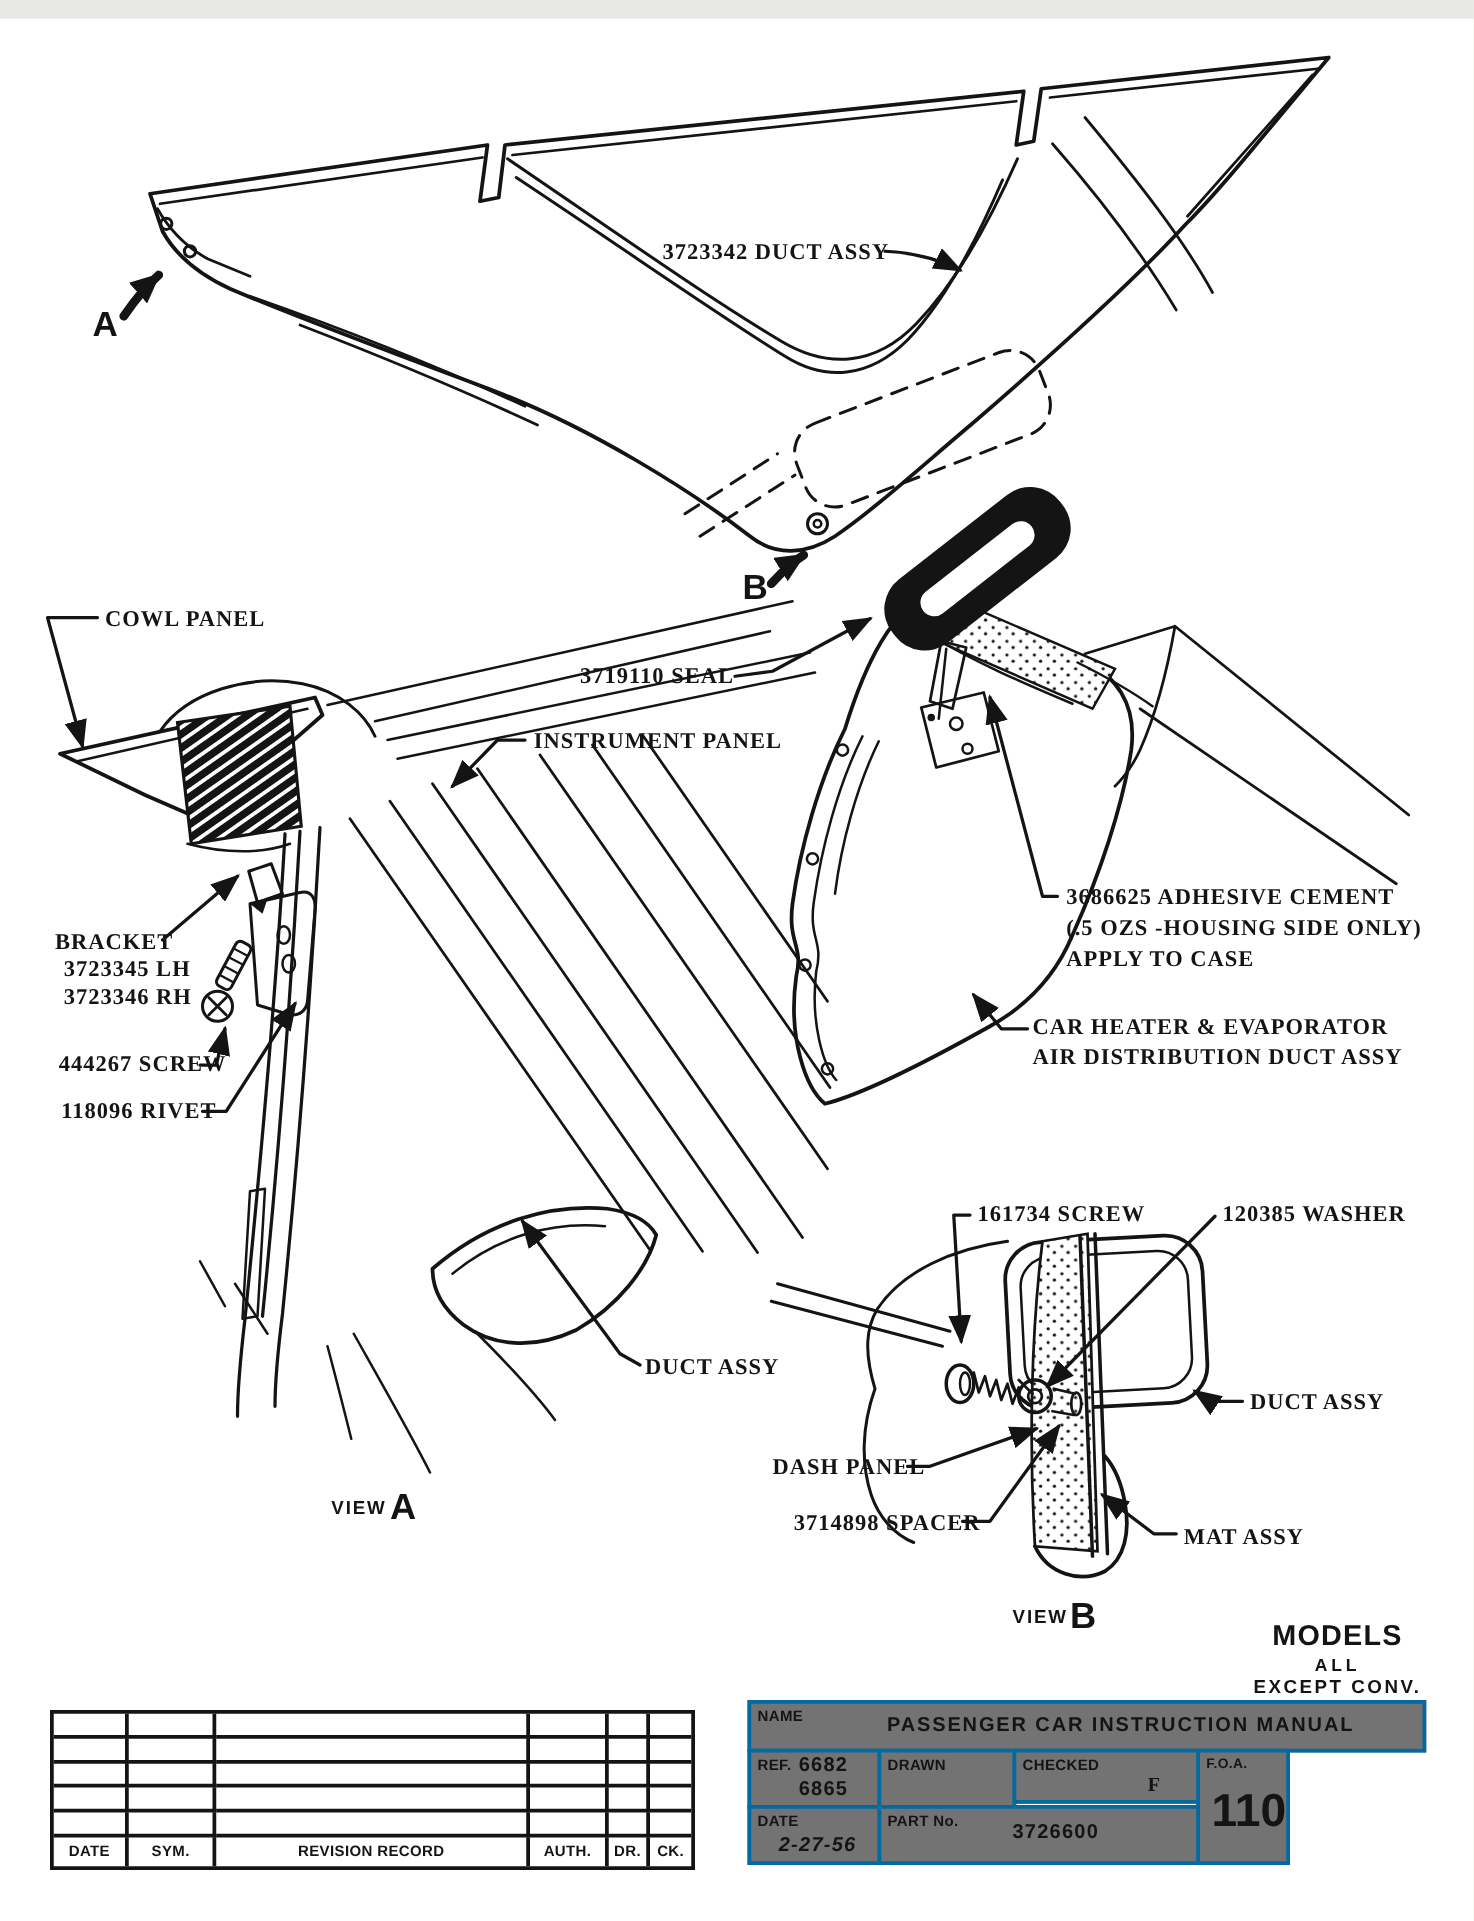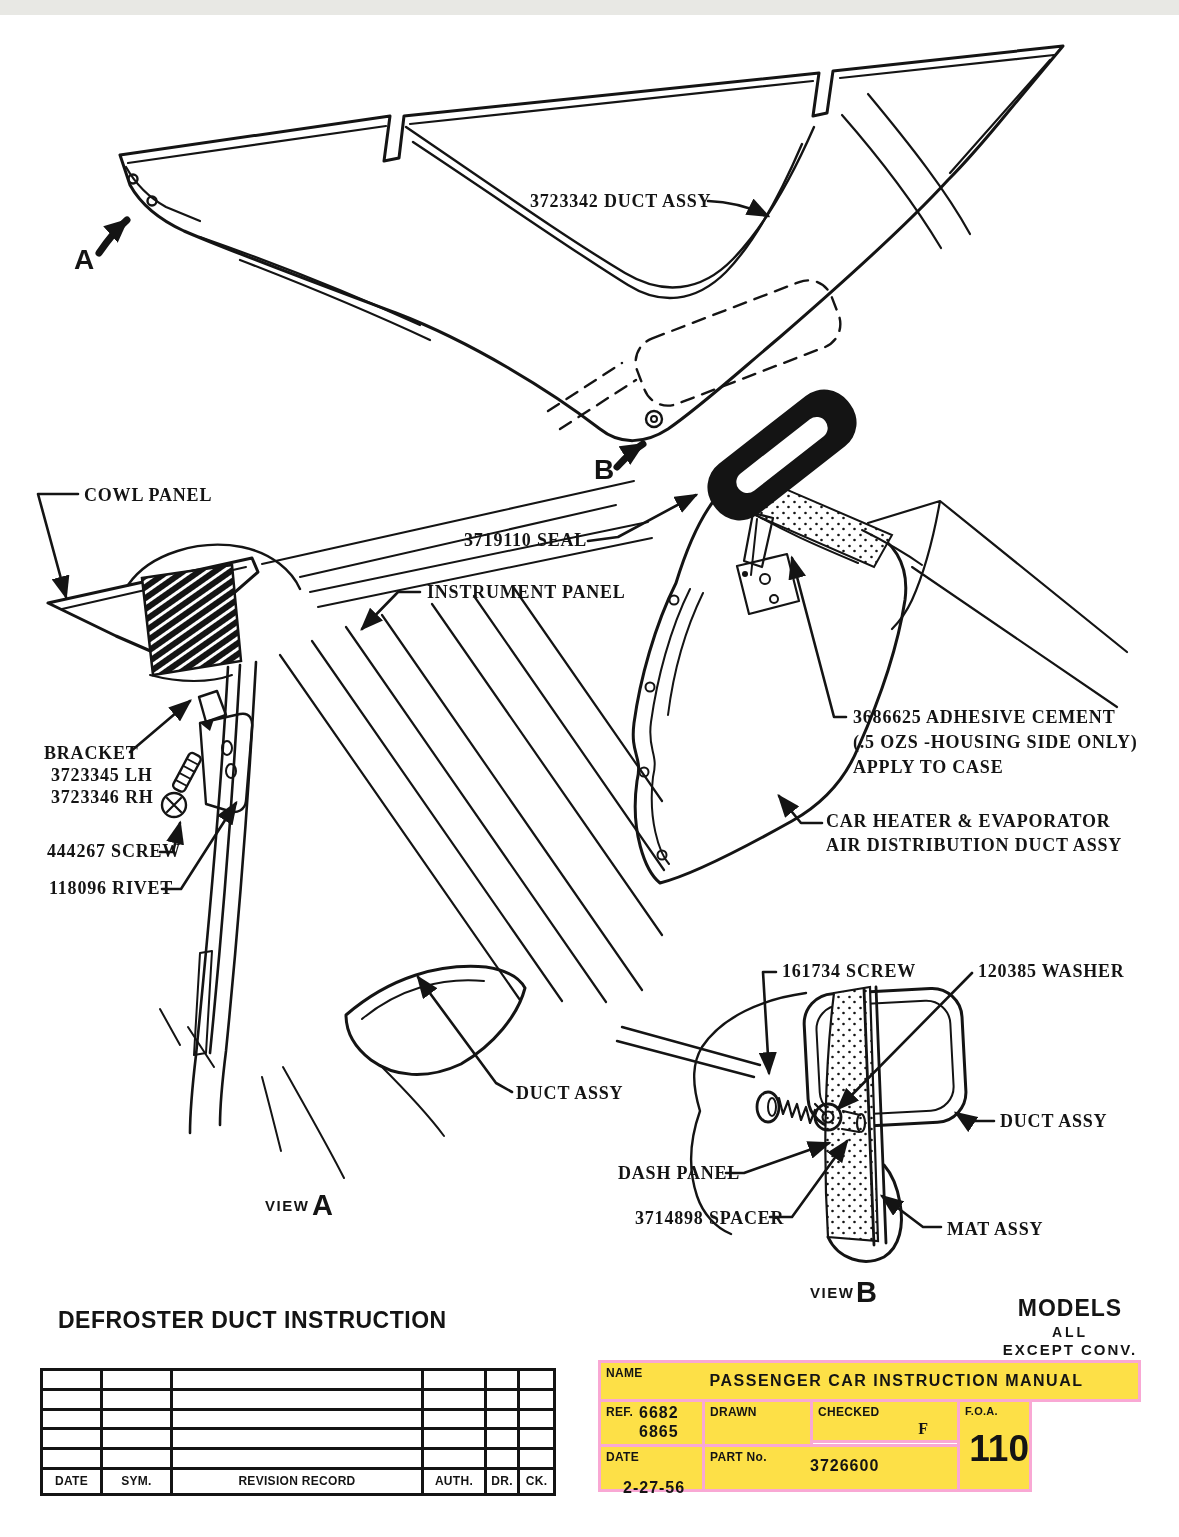--- a/index.html
+++ b/index.html
@@ -20,21 +20,21 @@
   
   .revtable{position:absolute;left:40px;top:1353px;width:516px;height:128px;border:3px solid #141414;
             display:grid;grid-template-columns:60px 70px 251px 63px 33px 33px;
             grid-template-rows:repeat(5,1fr) 23px;box-sizing:border-box;}
   .revtable .c{border-right:3px solid #141414;border-bottom:3px solid #141414;box-sizing:border-box;}
   .revtable .c:nth-child(6n){border-right:none;}
   .revtable .hc{display:flex;align-items:center;justify-content:center;
                 font-size:12px;font-weight:700;border-bottom:none;letter-spacing:.3px;}
   
   .tblock{position:absolute;left:598px;top:1345px;width:543px;height:132px;box-sizing:border-box;}
-  .tb{position:absolute;border:3px solid #f9a8d4;box-sizing:border-box;background:#fde047;}
+  .tb{position:absolute;border:3px solid #0369a1;box-sizing:border-box;background:#737373;}
   .lab{position:absolute;left:5px;top:3px;font-size:12px;font-weight:700;letter-spacing:.3px;}
   .val{font-weight:700;font-size:16px;letter-spacing:1px;}
   .namerow .val{position:absolute;left:60px;right:6px;top:0;height:100%;display:flex;align-items:center;justify-content:center;letter-spacing:1.5px;}
   .bigval{font-size:37px;font-weight:700;letter-spacing:0px;line-height:1;}
 </style>
 </head>
 <body>
 
 <div id="sheet">
 
@@ -201,21 +201,20 @@
     <text class="callout" x="635" y="1209">3714898 SPACER</text>
     <path class="ln" stroke-width="2.6" marker-end="url(#ah)" d="M 941,1212 L 923,1212 L 882,1181"></path>
     <text class="callout" x="947" y="1220">MAT ASSY</text>
     <g>
       <text class="viewword" x="810" y="1283">VIEW</text>
       <text class="viewletter" x="856" y="1287" font-size="26">B</text>
     </g>
   </g>
 </svg>
 
-<div class="drawing-title">DEFROSTER DUCT INSTRUCTION</div>
 <div class="models">
   <div class="m1">MODELS</div>
   <div class="m2">ALL</div>
   <div class="m3">EXCEPT CONV.</div>
 </div>
 
 <div class="revtable">
   <div class="c"></div>
       <div class="c"></div>
       <div class="c"></div>
@@ -266,21 +265,21 @@
   </div>
   <div class="tb" style="left:104px;top:39px;width:111px;height:48px;">
     <span class="lab">DRAWN</span>
   </div>
   <div class="tb" style="left:212px;top:39px;width:150px;height:44px;">
     <span class="lab">CHECKED</span>
     <span class="val" style="position:absolute;right:28px;top:18px;font-family:'Liberation Serif',serif;">F</span>
   </div>
   <div class="tb" style="left:0;top:84px;width:107px;height:48px;">
     <span class="lab">DATE</span>
-    <span class="val" style="position:absolute;left:22px;top:32px;">2-27-56</span>
+    <span class="val" style="position:absolute;left:22px;top:21px;font-style:italic;">2-27-56</span>
   </div>
   <div class="tb" style="left:104px;top:84px;width:258px;height:48px;">
     <span class="lab">PART No.</span>
     <span class="val" style="position:absolute;left:105px;top:10px;">3726600</span>
   </div>
   <div class="tb" style="left:359px;top:39px;width:75px;height:93px;">
     <span class="lab" style="font-size:11px;">F.O.A.</span>
     <div class="bigval" style="position:absolute;left:0;right:0;top:28px;text-align:right;">110</div>
   </div>
 </div>

